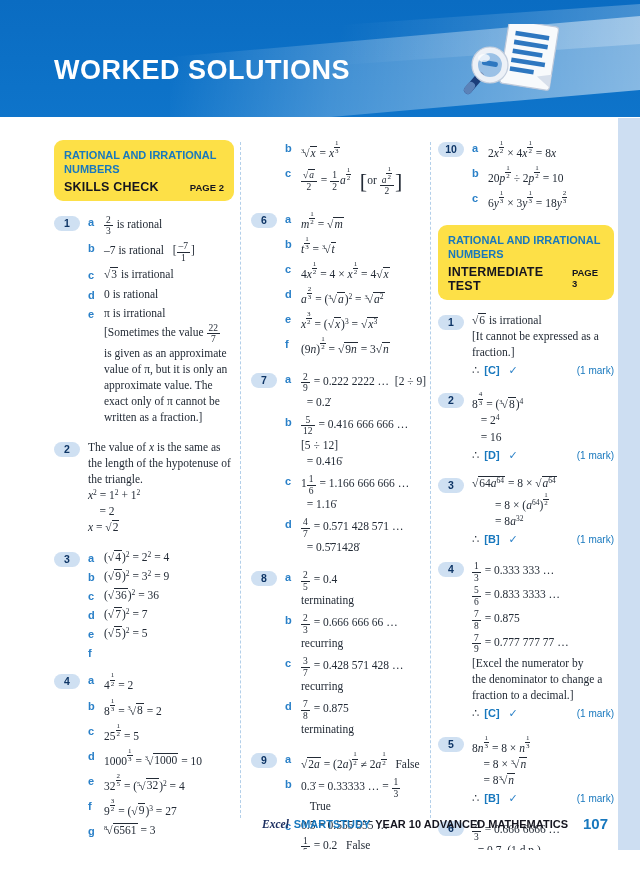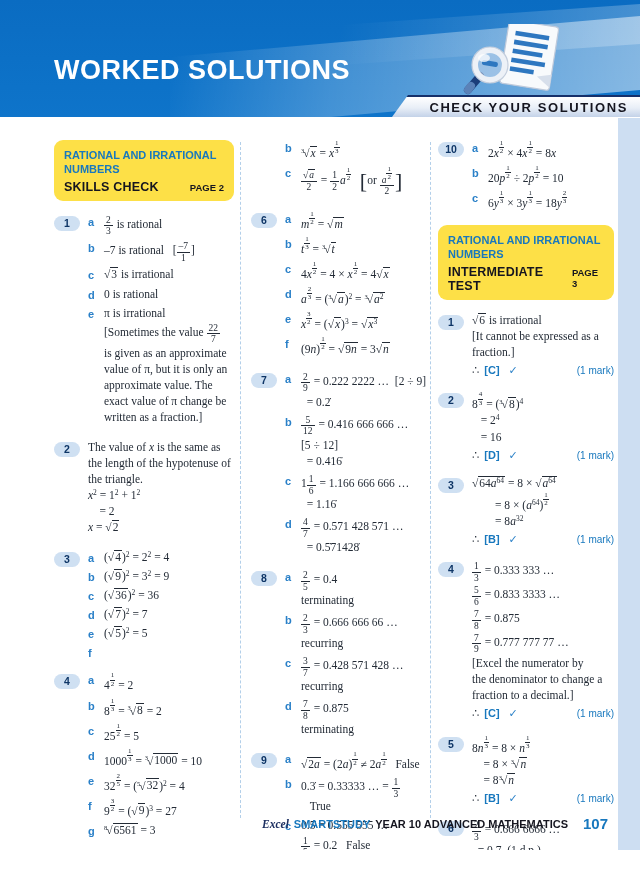--- a/index.html
+++ b/index.html
@@ -103,23 +103,20 @@
       <rect x="54" y="44" width="24" height="4.6" fill="#2e77c0"></rect>
     </g>
     <path d="M22 52 L10 66" stroke="#1b3e7a" stroke-width="8" stroke-linecap="round"></path>
     <path d="M13 62 L10 66" stroke="#5b82b8" stroke-width="8" stroke-linecap="round"></path>
     <circle cx="32" cy="41" r="15" fill="rgba(200,216,238,.55)" stroke="#edf1f7" stroke-width="6"></circle>
     <circle cx="32" cy="41" r="18" fill="none" stroke="#c4cedd" stroke-width="1.2"></circle>
     <rect x="24" y="37" width="16" height="5" rx="2" fill="#2e77c0" transform="rotate(9 32 39)"></rect>
     <ellipse cx="26" cy="34" rx="6" ry="4" fill="rgba(255,255,255,.75)"></ellipse>
   </svg>
 
-  <div class="banner">
-    <span class="banner-text">CHECK YOUR SOLUTIONS</span>
-  </div>
 
   <div class="rightbar"></div>
   <div class="divider" id="div0"></div>
   <div class="divider" id="div1"></div>
 
   <div class="col" id="col0">
       <div class="secbox">
         <div class="sectitle">RATIONAL AND IRRATIONAL NUMBERS</div>
         <div class="secrow">
           <span class="secsub">SKILLS CHECK</span>
@@ -154,21 +151,21 @@
             </div>
           </div>
           <div class="part">
             <span class="letter">e</span>
             <div class="lines">
               <div class="line">π is irrational</div>
               <div class="line">[Sometimes the value <span class="fr"><i>22</i><b>7</b></span></div>
               <div class="line">is given as an approximate</div>
               <div class="line">value of π, but it is only an</div>
               <div class="line">approximate value. The</div>
-              <div class="line">exact value of π change be</div>
+              <div class="line">exact only of π cannot be</div>
               <div class="line">written as a fraction.]</div>
             </div>
           </div>
         </div>
       </div>
       <div class="problem">
         <span class="badge">2</span>
         <div class="parts">
           <div class="part">
             <div class="lines">

